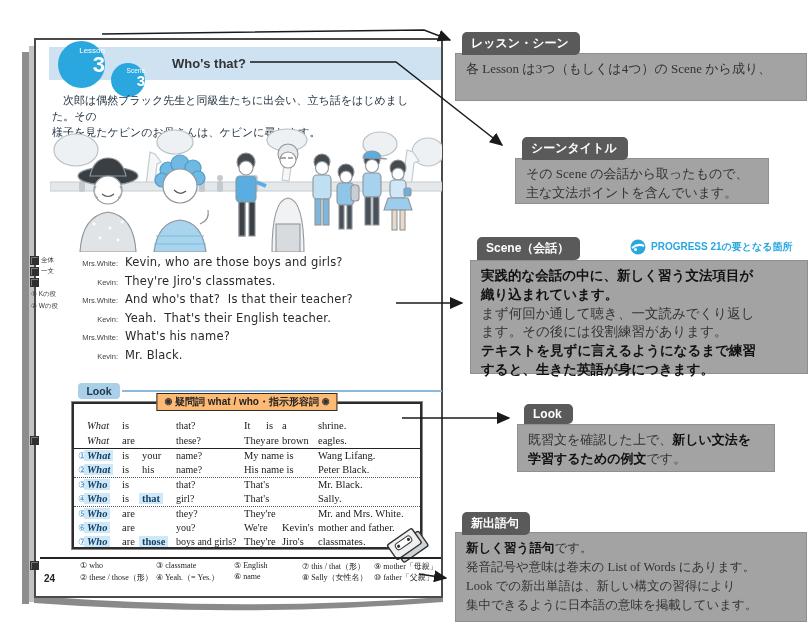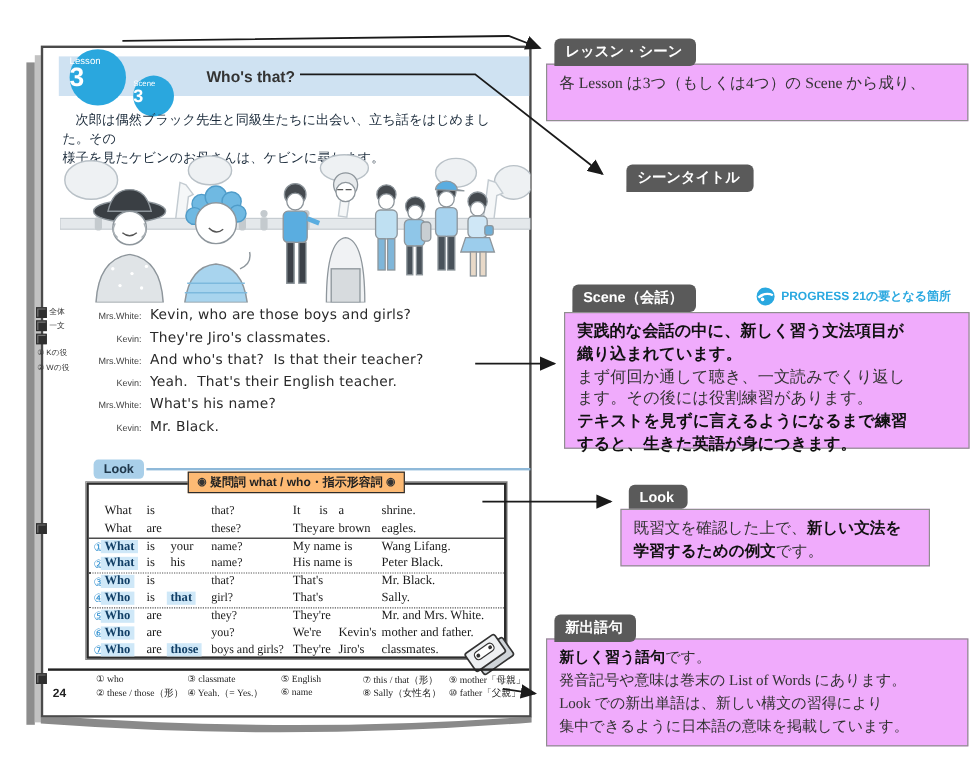--- a/index.html
+++ b/index.html
@@ -9,21 +9,21 @@
 
   
   #spine-dark{position:absolute;left:22px;top:52px;width:7px;height:552px;background:#8d8d8d;}
   #spine-light{position:absolute;left:29px;top:46px;width:6px;height:556px;background:#c2c2c2;}
   #book-page{position:absolute;left:34px;top:38px;width:409px;height:560px;
              background:#fff;border:2px solid #4a4a4a;}
   #page-curve{position:absolute;left:30px;top:594px;width:420px;height:36px;}
 
   
   #band{position:absolute;left:13px;top:7px;width:392px;height:33px;background:#cfe2f2;}
-  .badge{position:absolute;border-radius:50%;background:#2aa7de;color:#fff;text-align:left;}
+  .badge{position:absolute;border-radius:50%;background:#2aa7de;color:#fff;text-align:right;}
   #lesson-badge{left:22px;top:1px;width:47px;height:47px;}
   #lesson-badge .b-label{display:block;font-size:8px;margin-top:5px;}
   #lesson-badge .b-num{display:block;font-size:22px;font-weight:bold;line-height:20px;}
   #scene-badge{left:75px;top:23px;width:34px;height:34px;}
   #scene-badge .b-label{display:block;font-size:6.5px;margin-top:4px;}
   #scene-badge .b-num{display:block;font-size:15px;font-weight:bold;line-height:13px;}
   #page-title{position:absolute;left:136px;top:16px;font-size:13px;font-weight:bold;color:#333;text-align:center;}
 
   
   #intro{position:absolute;left:16px;top:52px;width:378px;
@@ -62,21 +62,21 @@
                 background:#fdba74;border:1.5px solid #2c2c2c;padding:1px 7px;white-space:nowrap;
                 font-size:10px;font-weight:bold;color:#222;}
   .hdr-ic{font-size:9px;color:#333;vertical-align:1px;}
   #grammar-rows{position:absolute;left:0;top:15px;width:100%;}
   .trow{position:relative;height:14.5px;width:100%;
         font-family:"Liberation Serif",serif;font-size:10.5px;color:#1a1a1a;}
   .trow span{position:absolute;white-space:nowrap;top:1px;}
   .sep-solid{border-top:1.5px solid #222;}
   .sep-dotted{border-top:1px dotted #555;}
   .qn{left:4px;color:#2e8fd0;font-size:9.5px;font-family:"Liberation Sans",sans-serif;}
-  .qk{left:13px;}
+  .qk{left:13px;font-style:italic;}
   .qk.hl,.qm.hl{background:#cfe8f8;font-weight:bold;color:#123f66;padding:0 3px;left:10px;}
   .qv{left:48px;}
   .qm{left:68px;}
   .qm.hl{left:65px;}
   .qr{left:102px;font-size:10px;}
   .as{left:170px;}
   .av{left:192px;}
   .am{left:208px;}
   .ae{left:244px;}
   #cassette{position:absolute;right:-8px;bottom:-12px;transform:rotate(-35deg);}
@@ -86,21 +86,21 @@
   #word-grid{position:absolute;left:44px;top:521px;width:360px;
              font-family:"Liberation Serif",serif;font-size:8px;color:#222;}
   .w-row{display:flex;height:11px;}
   .w-cell{white-space:nowrap;overflow:visible;}
   .w-c0{width:76px;}.w-c1{width:78px;}.w-c2{width:68px;}.w-c3{width:72px;}.w-c4{flex:1;}
   #page-number{position:absolute;left:8px;top:533px;font-size:10px;font-weight:bold;color:#222;}
 
   
   .tab{position:absolute;background:#5a5a5a;color:#fff;font-size:12px;font-weight:bold;
        padding:3px 11px 3px 9px;border-radius:5px 5px 5px 0;white-space:nowrap;z-index:3;}
-  .cbox{position:absolute;background:#f0abfc;border:1px solid #8f8f8f;padding:6px 10px;
+  .cbox{position:absolute;background:#a3a3a3;border:1px solid #8f8f8f;padding:6px 10px;
         font-size:13px;line-height:18.5px;z-index:2;}
   .sg-serif{font-family:"Liberation Serif",serif;color:#333;}
   .sg-bold{font-family:"Liberation Sans",sans-serif;font-weight:bold;color:#111;}
   #tab0{left:462px;top:32px;}   #box0{left:455px;top:53px;width:352px;height:48px;}
   #tab1{left:522px;top:137px;}  #box1{left:515px;top:158px;width:254px;height:46px;}
   #tab2{left:477px;top:237px;}  #box2{left:470px;top:260px;width:338px;height:114px;font-size:13.5px;line-height:18.8px;}
   #tab3{left:524px;top:404px;}  #box3{left:517px;top:424px;width:258px;height:48px;}
   #tab4{left:462px;top:512px;}  #box4{left:455px;top:532px;width:352px;height:90px;font-size:12.5px;line-height:19px;}
 
   
@@ -419,20 +419,24 @@
       </div>
     <div id="page-number" data-interactable="false">24</div>
   </div>
 
   <div class="tab" id="tab0" data-interactable="false">レッスン・シーン</div>
   <div class="cbox callout" id="box0" data-interactable="false">
       <div data-interactable="false"><span class="sg-serif" data-interactable="false">各 Lesson は3つ（もしくは4つ）の Scene から成り、</span></div>
     </div>
 
   <div class="tab" id="tab1" data-interactable="false">シーンタイトル</div>
+  <div class="cbox callout" id="box1" data-interactable="false">
+      <div data-interactable="false"><span class="sg-serif" data-interactable="false">その Scene の会話から取ったもので、</span></div>
+      <div data-interactable="false"><span class="sg-serif" data-interactable="false">主な文法ポイントを含んでいます。</span></div>
+    </div>
 
   <div class="tab" id="tab2" data-interactable="false">Scene（会話）</div>
   <div class="cbox callout" id="box2" data-interactable="false">
       <div data-interactable="false"><span class="sg-bold" data-interactable="false">実践的な会話の中に、新しく習う文法項目が</span></div>
       <div data-interactable="false"><span class="sg-bold" data-interactable="false">織り込まれています。</span></div>
       <div data-interactable="false"><span class="sg-serif" data-interactable="false">まず何回か通して聴き、一文読みでくり返し</span></div>
       <div data-interactable="false"><span class="sg-serif" data-interactable="false">ます。その後には役割練習があります。</span></div>
       <div data-interactable="false"><span class="sg-bold" data-interactable="false">テキストを見ずに言えるようになるまで練習</span></div>
       <div data-interactable="false"><span class="sg-bold" data-interactable="false">すると、生きた英語が身につきます。</span></div>
     </div>

